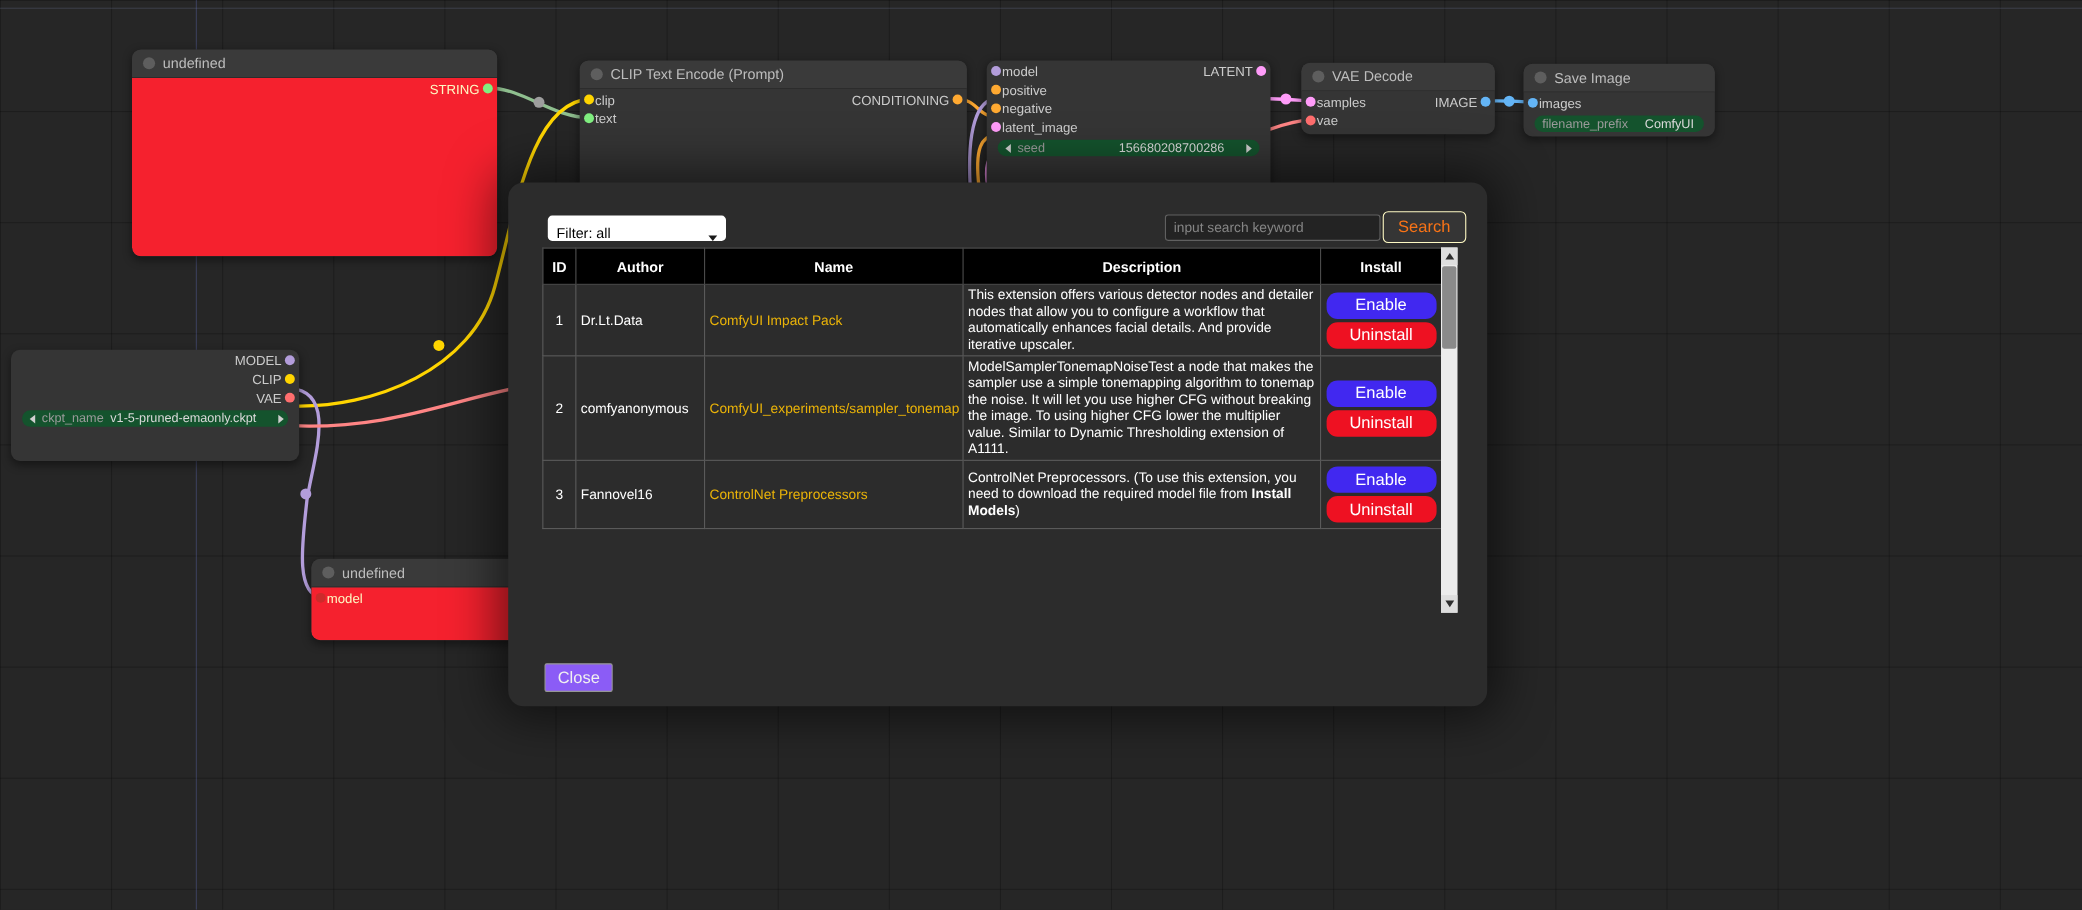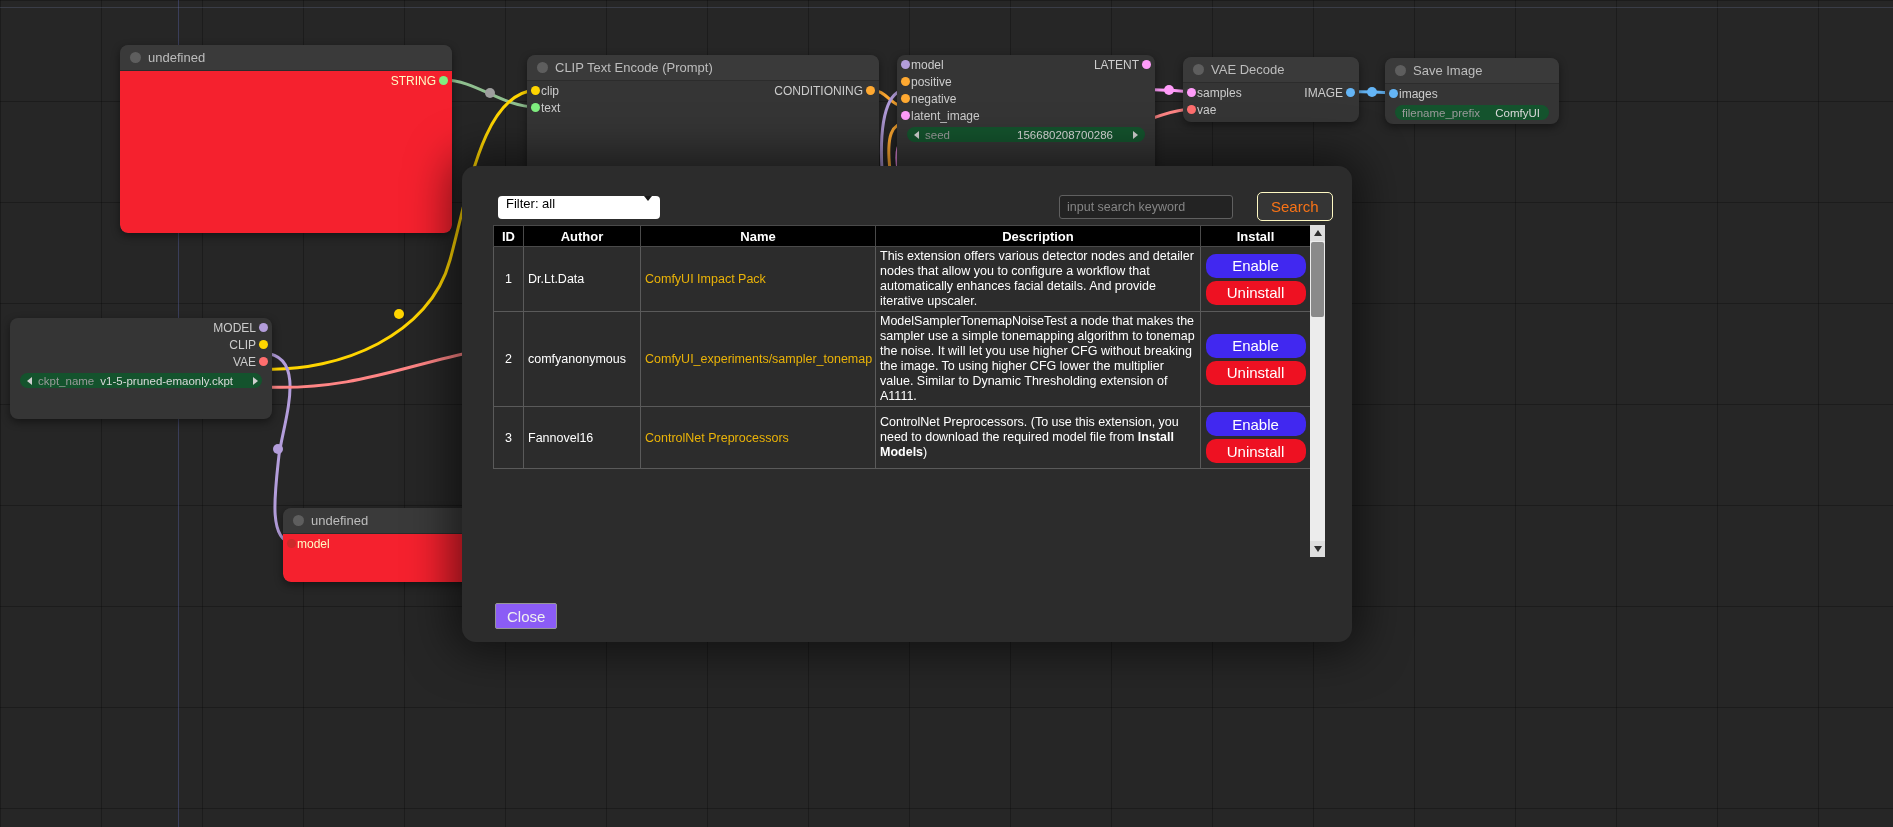--- a/index.html
+++ b/index.html
@@ -65,45 +65,45 @@
   
   #dialog {
     position:absolute; left:462px; top:166px; width:890px; height:476px;
     background:#2c2c2c; border-radius:14px; z-index:10;
     box-shadow: 0 0 45px 10px rgba(0,0,0,0.55);
     color:#fff;
   }
   #filter-select {
     position:absolute; left:36px; top:30px; width:162px; height:23px;
     background:#ffffff; color:#000; border-radius:4px; font-size:13px;
-    display:flex; align-items:flex-start; justify-content:space-between;
+    display:flex; align-items:flex-end; justify-content:space-between;
     padding:0 8px; cursor:pointer;
   }
   #filter-select .caret { width:0; height:0; border-left:4px solid transparent; border-right:4px solid transparent; border-top:5px solid #1a1a1a; }
   #search-input {
-    position:absolute; left:597px; top:29px; width:174px; height:24px;
+    position:absolute; left:597px; top:29px; width:196px; height:24px;
     background:#232323; border:1px solid #606060; border-radius:3px;
     color:#cfcfcf; font-size:12.5px; padding:0 7px; font-family:inherit;
   }
   #search-input::placeholder { color:#858585; }
   #search-button {
     position:absolute; left:795px; top:26px; height:29px; padding:0 13px;
     background:#353535; border:1px solid #fef9c3; border-radius:5px;
     color:#f97316; font-size:15px; font-family:inherit; cursor:pointer;
   }
   #close-button {
     position:absolute; left:33px; top:437px; height:26px; padding:0 11px;
     background:#8b5cf6; border:1px solid #969696; border-radius:2px;
     color:#f0f0f0; font-size:15px; font-family:inherit; cursor:pointer;
   }
 
   #ext-table { position:absolute; left:31px; top:59px; width:817px; border-collapse:collapse; table-layout:fixed; }
   #ext-table th {
     background:#000; color:#fff; font-size:13px; font-weight:bold;
-    height:21px; padding:0; border:1px solid #4a4a4a;
+    height:33px; padding:0; border:1px solid #4a4a4a;
   }
   #ext-table td { border:1px solid #5a5a5a; color:#fff; font-size:12.5px; vertical-align:middle; padding:2px 4px; }
   .c-id-cell { text-align:center; }
   .c-name-cell a { color:#eab308; font-weight:normal; text-decoration:none; white-space:nowrap; cursor:pointer; }
   .c-name-cell { overflow:hidden; }
   .c-desc-cell { line-height:15px; padding:2px 5px; }
   .c-install-cell { text-align:center; padding:3px 0; }
   .c-install-cell button {
     display:block; margin:3px auto; width:100px; height:24px; border:none;
     border-radius:10px; color:#fff; font-size:15px; font-family:inherit; cursor:pointer;

